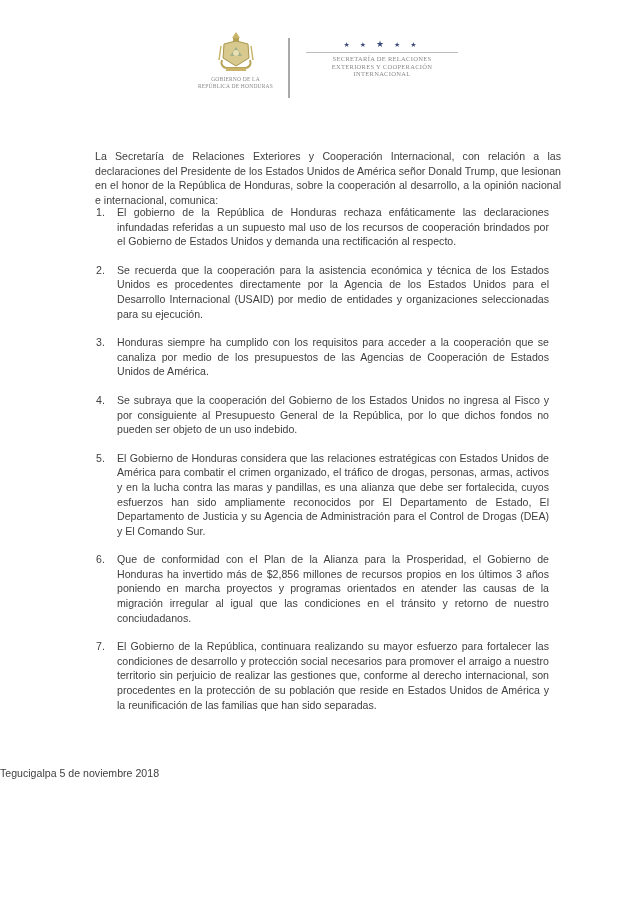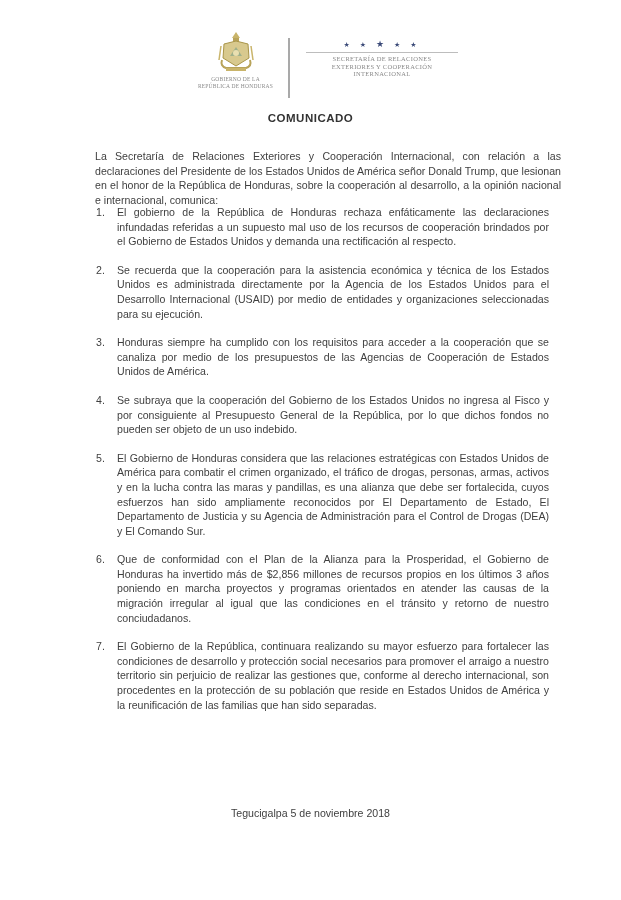--- a/index.html
+++ b/index.html
@@ -130,24 +130,24 @@
       color: #3f3f3f;
     }
     .item-num {
       position: absolute;
       left: 0;
       top: 0;
       width: 16px;
     }
     .date-line {
       position: absolute;
-      top: 807px;
+      top: 767px;
       left: 0;
       width: 621px;
-      text-align: center;
+      text-align: left;
       font-size: 10.6px;
       color: #3f3f3f;
     }
   </style>
 </head>
 <body>
 
 <div class="page">
 
   <div class="letterhead">
@@ -179,32 +179,31 @@
       </div>
       <div class="hrule"></div>
       <div class="ministry-name">
         <div>Secretaría de Relaciones</div>
         <div>Exteriores y Cooperación</div>
         <div>Internacional</div>
       </div>
     </div>
   </div>
 
-  <div class="title">COMUNICADO</div>
 
   <p class="intro">La Secretaría de Relaciones Exteriores y Cooperación Internacional, con relación a las declaraciones del Presidente de los Estados Unidos de América señor Donald Trump, que lesionan en el honor de la República de Honduras, sobre la cooperación al desarrollo, a la opinión nacional e internacional, comunica:</p>
 
   <ol class="items">
     <li class="item" style="margin-bottom:14px;">
       <span class="item-num">1.</span>
       <span>El gobierno de la República de Honduras rechaza enfáticamente las declaraciones infundadas referidas a un supuesto mal uso de los recursos de cooperación brindados por el Gobierno de Estados Unidos y demanda una rectificación al respecto.</span>
     </li>
     <li class="item" style="margin-bottom:14px;">
       <span class="item-num">2.</span>
-      <span>Se recuerda que la cooperación para la asistencia económica y técnica de los Estados Unidos es administrada directamente por la Agencia de los Estados Unidos para el Desarrollo Internacional (USAID) por medio de entidades y organizaciones seleccionadas para su ejecución.</span>
+      <span>Se recuerda que la cooperación para la asistencia económica y técnica de los Estados Unidos es procedentes directamente por la Agencia de los Estados Unidos para el Desarrollo Internacional (USAID) por medio de entidades y organizaciones seleccionadas para su ejecución.</span>
     </li>
     <li class="item" style="margin-bottom:14px;">
       <span class="item-num">3.</span>
       <span>Honduras siempre ha cumplido con los requisitos para acceder a la cooperación que se canaliza por medio de los presupuestos de las Agencias de Cooperación de Estados Unidos de América.</span>
     </li>
     <li class="item" style="margin-bottom:14px;">
       <span class="item-num">4.</span>
       <span>Se subraya que la cooperación del Gobierno de los Estados Unidos no ingresa al Fisco y por consiguiente al Presupuesto General de la República, por lo que dichos fondos no pueden ser objeto de un uso indebido.</span>
     </li>
     <li class="item" style="margin-bottom:14px;">

